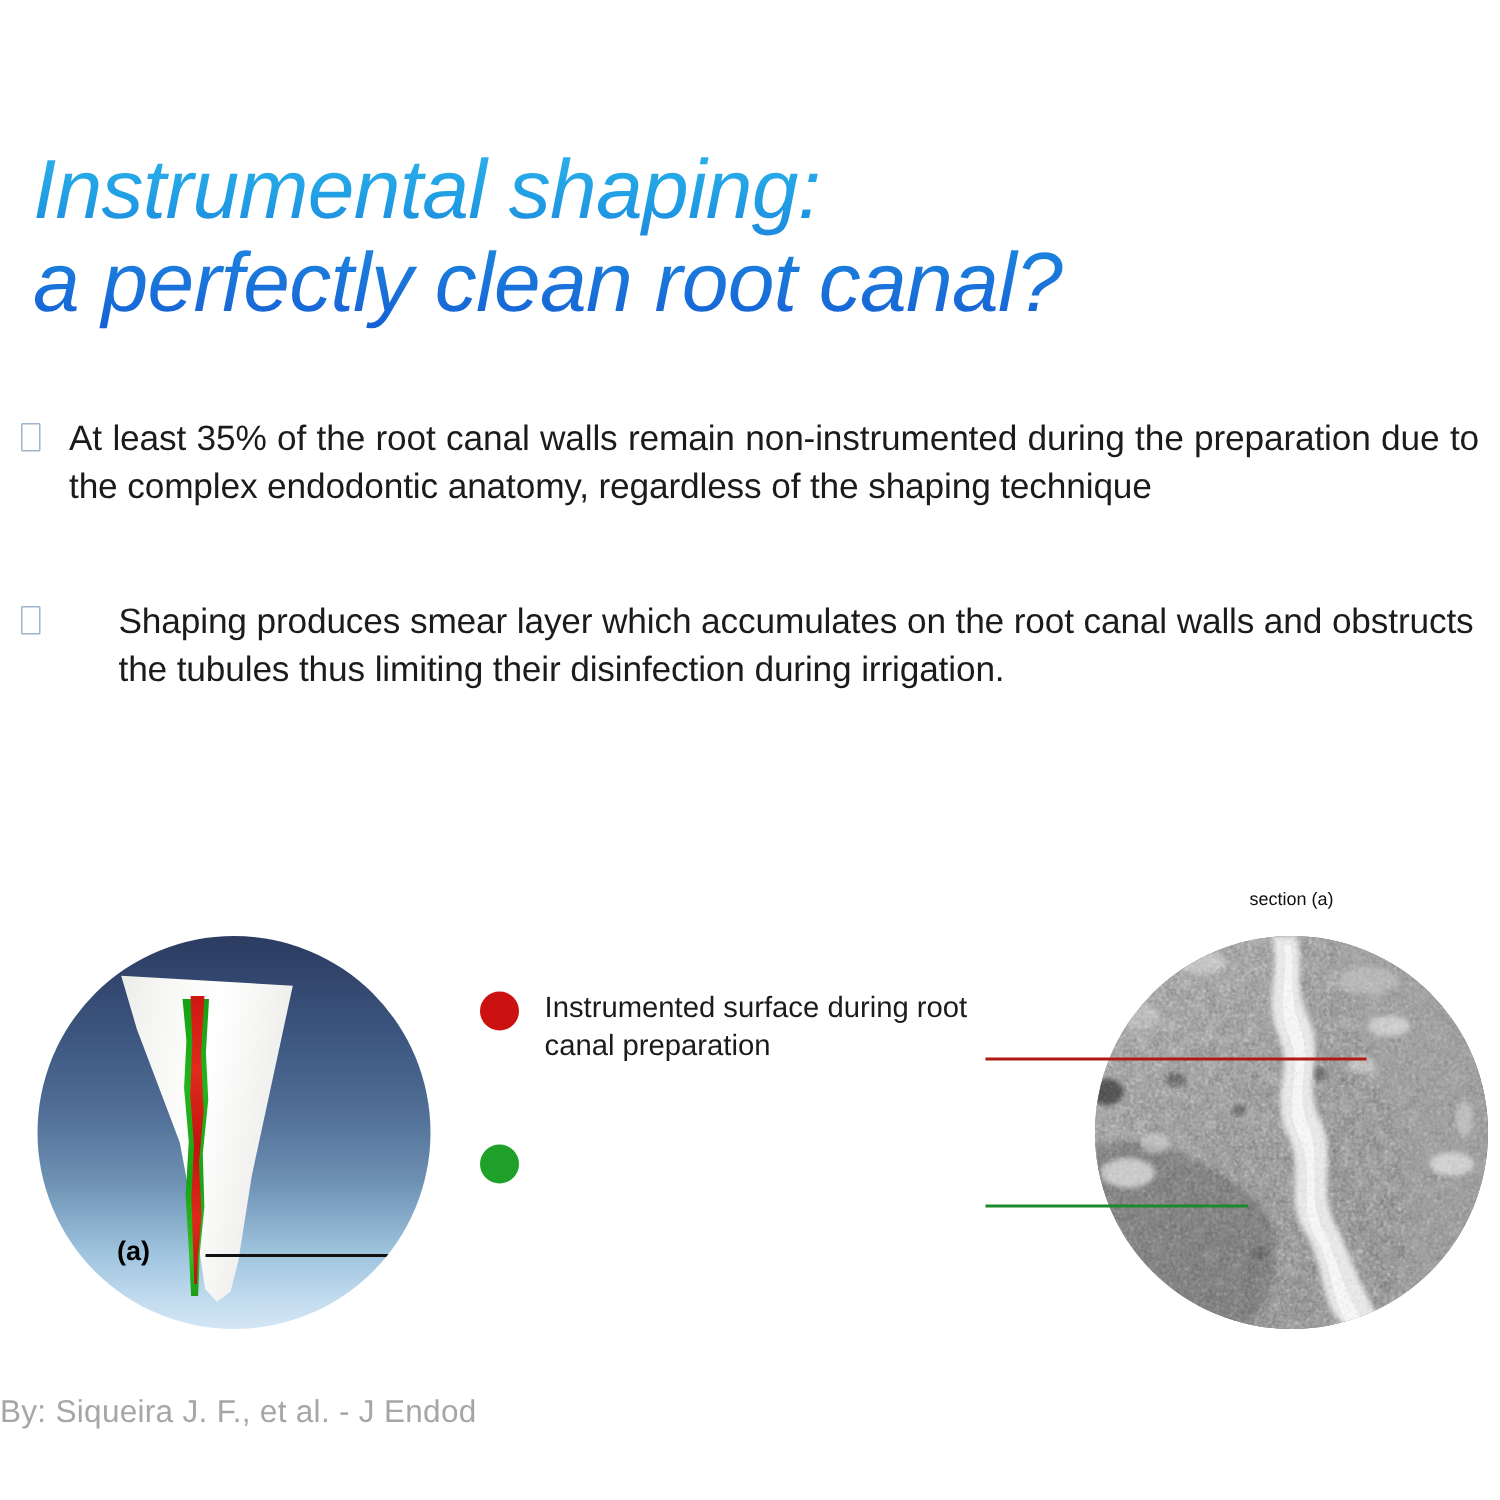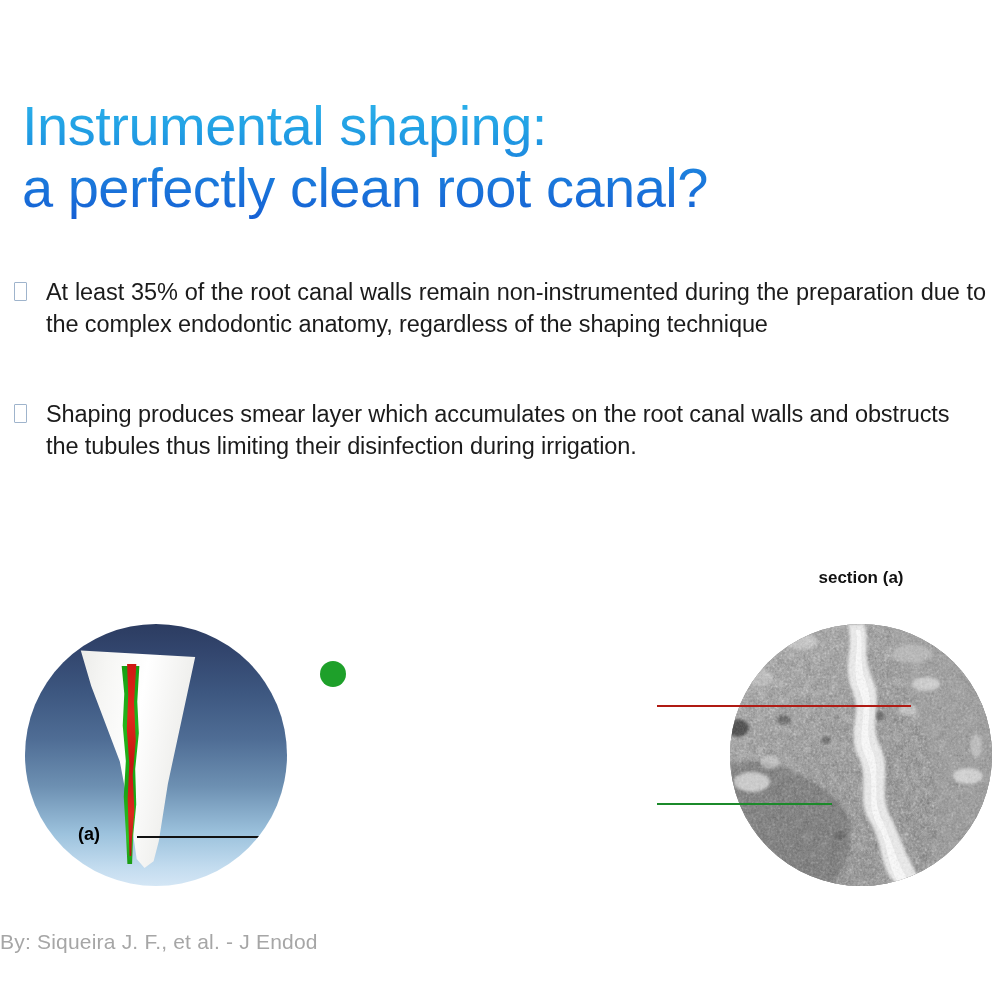--- a/index.html
+++ b/index.html
@@ -25,32 +25,33 @@
     font-size: 56px;
     line-height: 62px;
     font-weight: 400;
     letter-spacing: -0.5px;
     background: linear-gradient(to bottom, #2FB4EC 0%, #21A0E4 28%, #1C7FDD 62%, #155FD4 100%);
     -webkit-background-clip: text;
     background-clip: text;
     color: transparent;
     -webkit-text-fill-color: transparent;
     white-space: pre-line;
+    font-style: italic;
   }
 
   
   .bullet-row {
     position: absolute;
     display: flex;
     align-items: flex-start;
     left: 14px;
     width: 972px;
   }
   #bullet-row-0 { top: 276px; }
-  #bullet-row-1 { top: 398px; }
+  #bullet-row-1 { top: 398px; gap: 33px; }
 
   .bullet-marker {
     flex: 0 0 auto;
     width: 13px;
     height: 19px;
     margin-top: 6px;
     margin-right: 19px;
     border: 1.6px solid #9fb4cc;
     border-radius: 1px;
     box-sizing: border-box;
@@ -154,24 +155,24 @@
     flex: 1 1 auto;
     font-size: 19.5px;
     line-height: 25px;
     color: #1b1b1b;
   }
 
   
   #sem-figure { position: absolute; left: 730px; top: 624px; width: 262px; height: 262px; }
   #sem-heading {
     position: absolute;
-    left: 730px; top: 568px; width: 262px;
+    left: 730px; top: 592px; width: 262px;
     text-align: center;
-    font-size: 17px;
-    font-weight: bold;
+    font-size: 12px;
+    font-weight: normal;
     color: #111111;
   }
   #sem-circle {
     position: absolute; inset: 0;
     border-radius: 50%;
     overflow: hidden;
     background: #8a8a8a;
   }
   #sem-circle svg { display: block; width: 100%; height: 100%; }
 
@@ -209,20 +210,24 @@
   <div id="tooth-circle">
     <div id="tooth-root"></div>
     <div id="canal-green"></div>
     <div id="canal-red"></div>
     <div id="tooth-apex-line"></div>
     <div id="tooth-section-label">(a)</div>
   </div>
 </div>
 
 <div id="legend">
+  <div class="legend-item" id="legend-item-0">
+    <span class="legend-dot" style="background: rgb(204, 17, 17);"></span>
+    <span class="legend-label">Instrumented surface during root canal preparation</span>
+  </div>
   <div class="legend-item" id="legend-item-1">
     <span class="legend-dot" style="background: rgb(30, 160, 42);"></span>
   </div>
 </div>
 
 <div id="sem-heading">section (a)</div>
 
 <div id="sem-figure">
   <div id="sem-circle">
     <svg viewBox="0 0 262 262" preserveAspectRatio="none">

